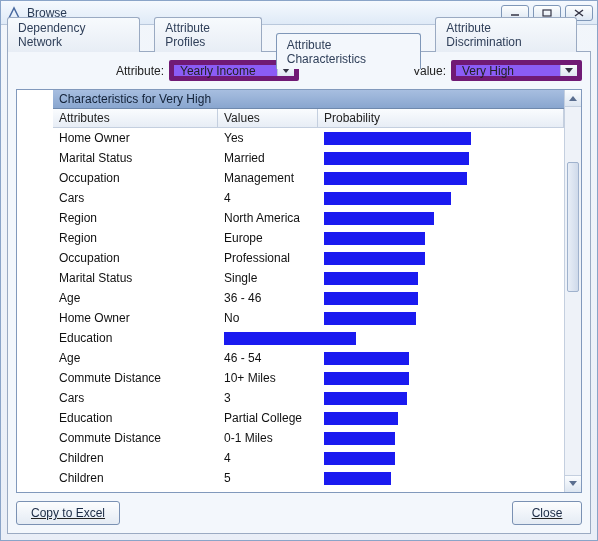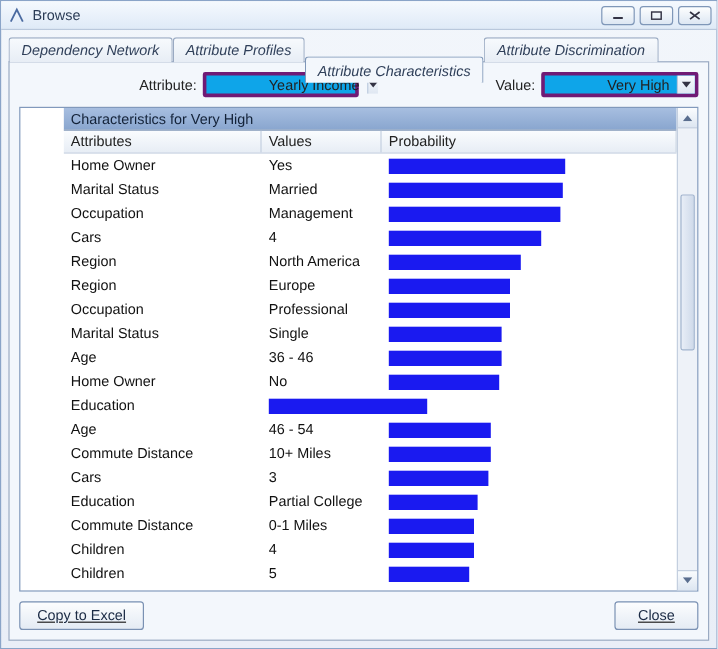--- a/index.html
+++ b/index.html
@@ -55,27 +55,26 @@
     position: relative;
     z-index: 2;
   }
   .tab {
     padding: 3px 10px 3px 10px;
     border: 1px solid #9aaac2;
     border-bottom: none;
     background: linear-gradient(#f7fafd,#e7edf5);
     border-top-left-radius: 3px;
     border-top-right-radius: 3px;
-    margin-right: 0;
+    margin-right: 14px;
     color: #30405a;
     cursor: pointer;
     font-size: 12px;
     position: relative;
     top: 1px;
-    font-style: italic;
   }
   .tab.active {
     background: #f3f7fc;
     border-color: #7f97b8;
     top: 18px;
     padding-top: 4px;
     z-index: 3;
   }
   .tabpanel {
     border: 1px solid #9aaac2;
@@ -89,26 +88,25 @@
   .controls-row {
     display: flex; align-items: center;
     gap: 5px;
     margin-bottom: 8px;
   }
   .controls-row .spacer { flex: 1; }
   .ctl-label { color: #222; }
   .combo {
     display: flex; align-items: center;
     height: 21px;
-    border: 3px solid #701a75;
-    background: #0ea5e9;
+    border: 5px solid #701a75;
+    background: #8b5cf6;
     border-radius: 2px;
     min-width: 110px;
     cursor: pointer;
-    padding-left: 46px;
   }
   .combo .val {
     flex: 1; padding: 0 6px; white-space: nowrap;
   }
   .combo .arrow {
     width: 17px; height: 100%;
     border-left: 1px solid #b9c8dc;
     background: linear-gradient(#f7fafd,#dfe7f2);
     display: flex; align-items: center; justify-content: center;
   }

